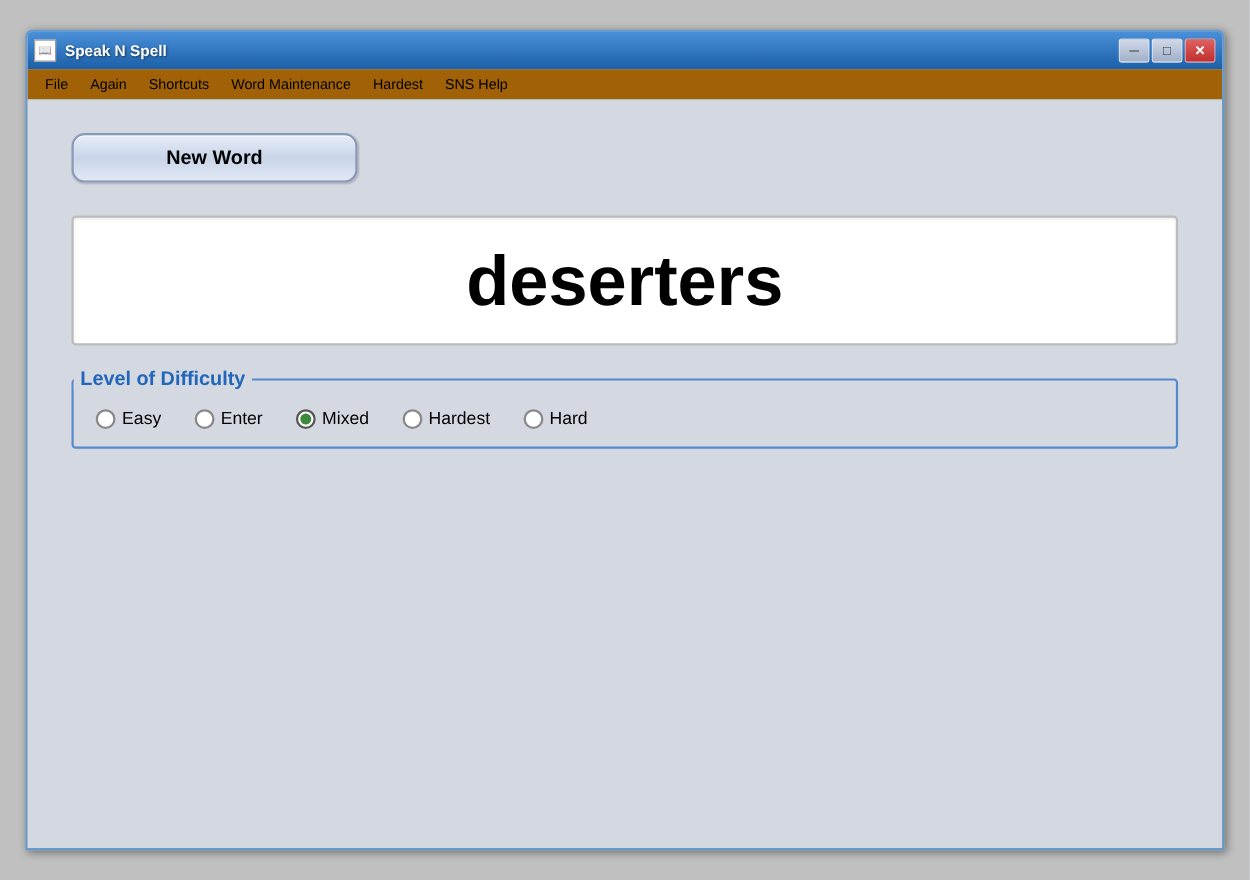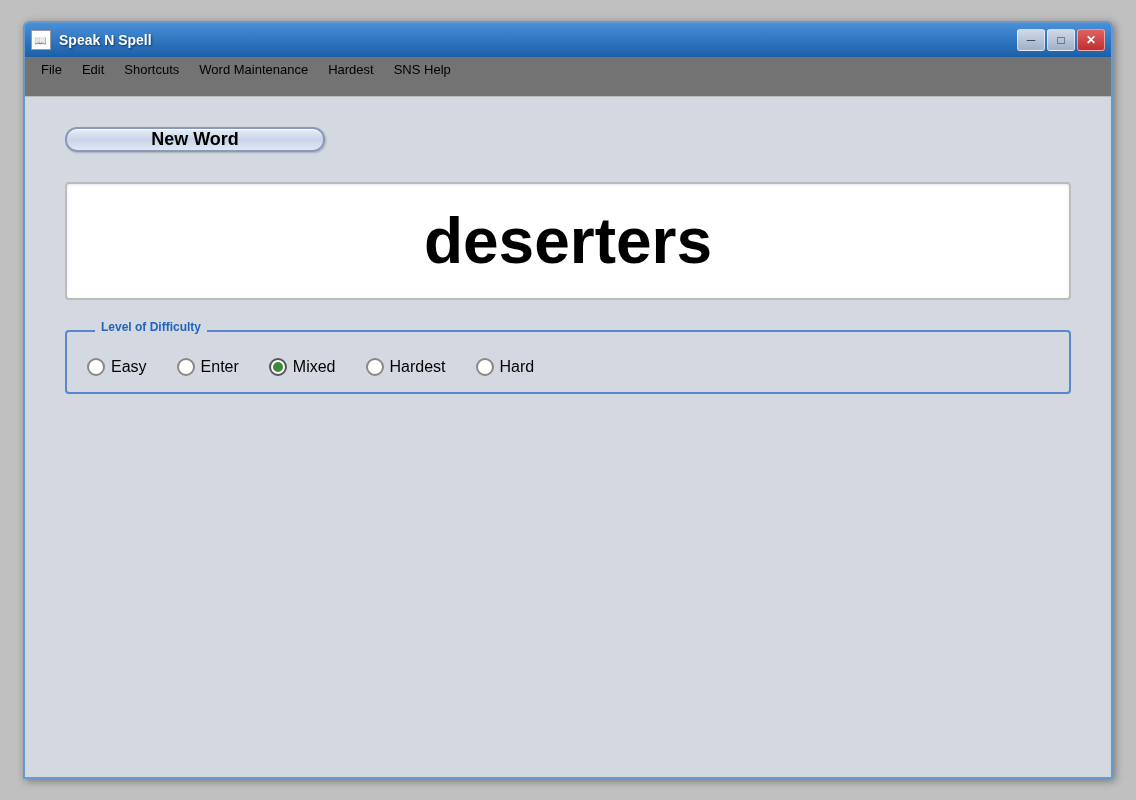--- a/index.html
+++ b/index.html
@@ -86,26 +86,27 @@
       background: linear-gradient(to bottom, #d0d8e8, #a0b0c8);
       color: #333;
     }
 
     .title-btn-close {
       background: linear-gradient(to bottom, #e06060, #c03030);
       color: white;
     }
 
     .menu-bar {
-      background: #737373;
-      display: flex;
+      background: #a16207;
+      display: flex;
+      align-items: center;
       padding: 3px 8px;
       gap: 4px;
       border-bottom: 1px solid #bbb;
-      height: 40px;
+      height: 28px;
     }
 
     .menu-item {
       padding: 2px 8px;
       font-size: 13px;
       cursor: pointer;
       color: #000;
       border-radius: 2px;
     }
 
@@ -118,21 +119,21 @@
     .button-row {
       display: flex;
       justify-content: space-between;
       margin-bottom: 30px;
     }
 
     .main-button {
       background: linear-gradient(to bottom, #e8eef8, #c8d4e8, #e0e8f4);
       border: 2px solid #8899bb;
       border-radius: 12px;
-      padding: 0 40px;
+      padding: 10px 40px;
       font-size: 18px;
       font-weight: bold;
       cursor: pointer;
       color: #000;
       min-width: 260px;
       text-align: center;
       box-shadow: inset 0 1px 0 rgba(255,255,255,0.8), 1px 1px 2px rgba(0,0,0,0.2);
     }
 
     .word-display-container {
@@ -156,25 +157,25 @@
       border-radius: 4px;
       padding: 16px 20px;
       margin-top: 20px;
       position: relative;
       background: transparent;
     }
 
     .difficulty-legend {
       position: absolute;
       top: -12px;
-      left: 28px;
+      left: 0;
       background: #d4d8e0;
       padding: 0 6px;
       color: #2266bb;
-      font-size: 12px;
+      font-size: 18px;
       font-weight: bold;
     }
 
     .radio-group {
       display: flex;
       align-items: center;
       gap: 30px;
       margin-top: 10px;
     }
 
@@ -225,21 +226,21 @@
     </div>
     <div class="title-controls">
       <div class="title-btn title-btn-min">─</div>
       <div class="title-btn title-btn-max">□</div>
       <div class="title-btn title-btn-close">✕</div>
     </div>
   </div>
 
   <div class="menu-bar">
     <span class="menu-item">File</span>
-    <span class="menu-item">Edit</span>
+    <span class="menu-item">Again</span>
     <span class="menu-item">Shortcuts</span>
     <span class="menu-item">Word Maintenance</span>
     <span class="menu-item">Hardest</span>
     <span class="menu-item">SNS Help</span>
   </div>
 
   <div class="content-area">
 
     <div class="button-row">
       <button class="main-button">New Word</button>

